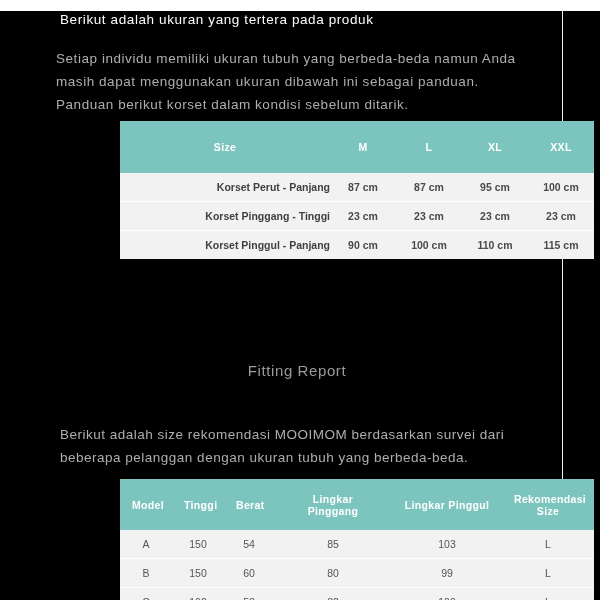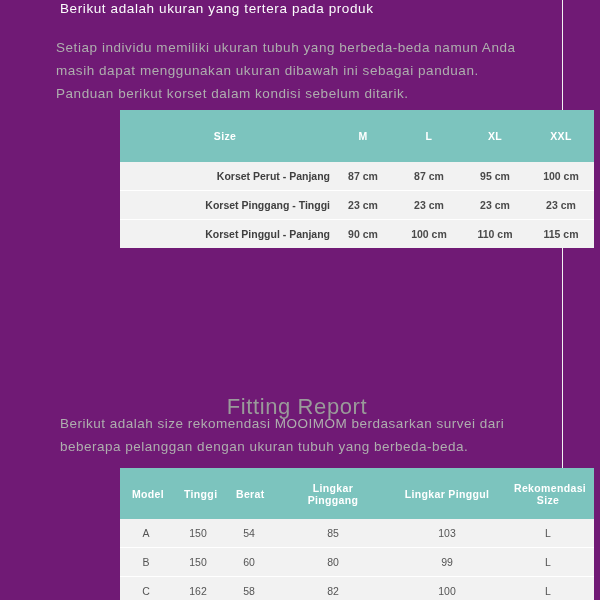--- a/index.html
+++ b/index.html
@@ -10,21 +10,22 @@
     width: 600px;
     height: 600px;
     background: #ffffff;
     font-family: "Liberation Sans", sans-serif;
     overflow: hidden;
     position: relative;
   }
   .page {
     position: absolute;
     inset: 0;
-    background: #701a75;
+    background: #000000;
+    margin-top: 11px;
   }
   
   .page-rule {
     position: absolute;
     top: 0;
     bottom: 0;
     left: 562px;
     width: 1px;
     background: #f2f2f2;
   }
@@ -105,24 +106,24 @@
   #size-table col.c-val  { width: 66px; }
   #size-table tbody td.name-cell {
     text-align: right;
     color: #404040;
   }
 
   
   .section-title {
     position: absolute;
     left: 0;
-    top: 376px;
+    top: 339px;
     width: 474px;
     text-align: center;
-    font-size: 22px;
+    font-size: 15px;
     font-weight: 300;
     letter-spacing: 0.6px;
     color: #9a9a9a;
   }
   .section-desc {
     position: absolute;
     left: 0;
     top: 398px;
     width: 478px;
     font-size: 13.5px;

